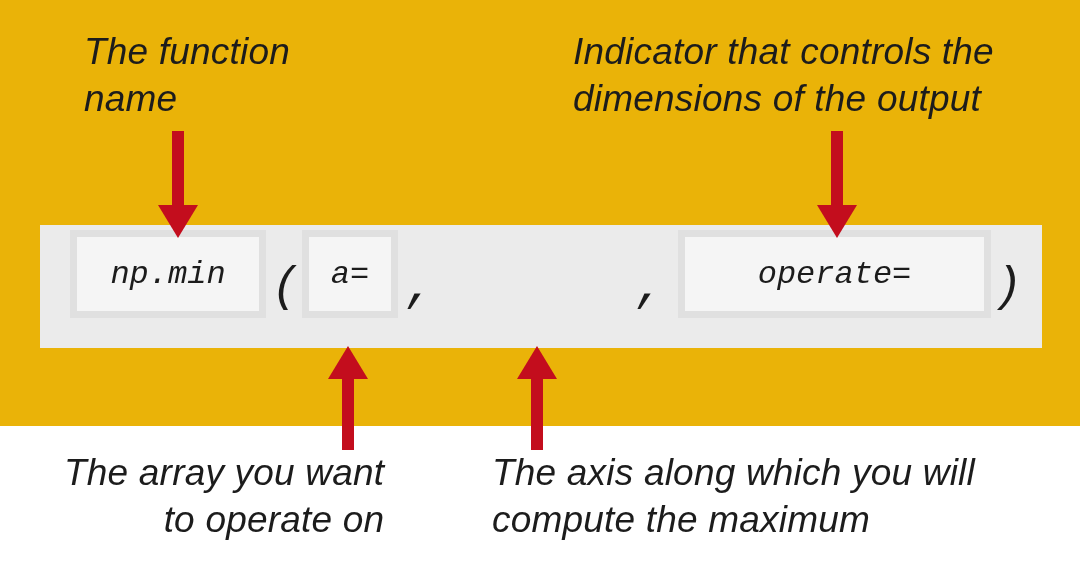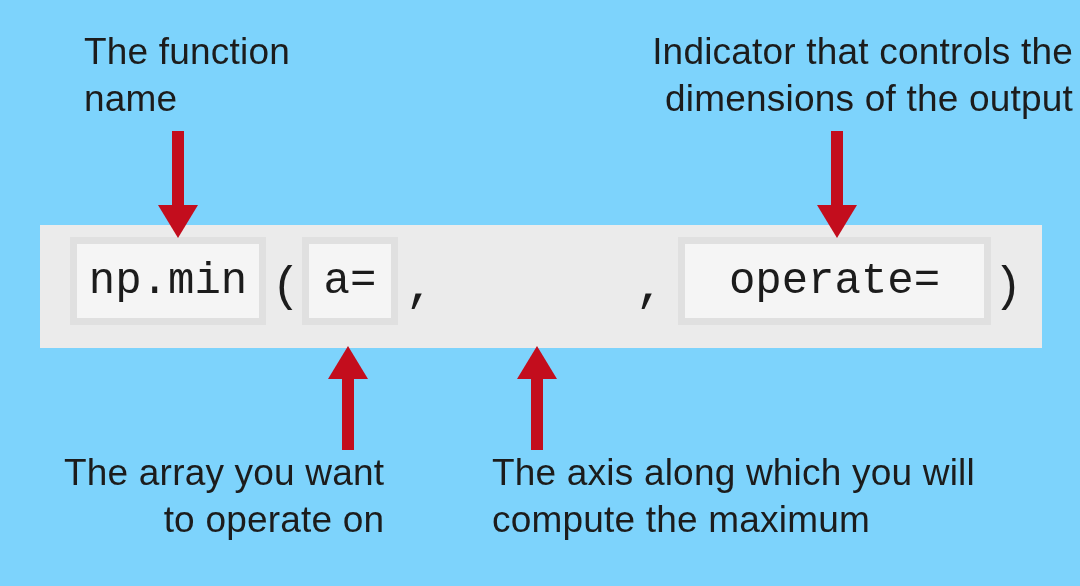--- a/index.html
+++ b/index.html
@@ -6,26 +6,26 @@
     --arrow:#c30d1d;
     --bar-background:#ebebeb;
     --box-border:#e0e0e0;
     --box-fill:#f5f5f5;
     --text:#1c1c1c;
   }
   *{margin:0;padding:0;box-sizing:border-box;}
   html,body{background:#ffffff;}
   body{width:1080px;height:586px;overflow:hidden;position:relative;
        font-family:"Liberation Sans",sans-serif;}
-  .canvas{position:absolute;left:0;top:0;width:1080px;height:586px;background:#7dd3fc;}
+  .canvas{position:absolute;left:0;top:0;width:1080px;height:426px;background:#eab308;font-style:italic;}
 
   
   .ann{position:absolute;font-family:"Liberation Sans",sans-serif;font-size:37px;
        line-height:47px;color:var(--text);white-space:pre-line;letter-spacing:0.2px;}
-  .ann.center{text-align:right;}
+  .ann.center{text-align:left;}
   #ann-function{left:84px;top:28px;}
   #ann-keepdims{left:573px;top:28px;width:500px;}
   #ann-array{left:64px;top:449px;text-align:right;}
   #ann-axis{left:492px;top:449px;}
 
   
   .arrow{position:absolute;width:42px;z-index:3;}
   .arrow .shaft{position:absolute;left:50%;transform:translateX(-50%);width:12px;
                 background:var(--arrow);}
   .arrow .head{position:absolute;left:50%;transform:translateX(-50%);width:0;height:0;}
@@ -38,23 +38,23 @@
     border-left:20px solid transparent;border-right:20px solid transparent;
     border-bottom:33px solid var(--arrow);}
   #arrow-function{left:157px;top:131px;height:107px;}
   #arrow-keepdims{left:816px;top:131px;height:107px;}
   #arrow-a{left:327px;top:346px;height:104px;}
   #arrow-axis{left:516px;top:346px;height:104px;}
 
   
   #code-bar{position:absolute;left:40px;top:225px;width:1002px;height:123px;
             background:var(--bar-background);z-index:1;}
-  .code-box{position:absolute;top:12px;height:88px;border:7px solid var(--box-border);
+  .code-box{position:absolute;top:5px;height:88px;border:7px solid var(--box-border);
             background:var(--box-fill);display:flex;align-items:center;justify-content:center;
-            font-family:"Liberation Mono",monospace;font-size:44px;color:var(--text);
+            font-family:"Liberation Mono",monospace;font-size:32px;color:var(--text);
             white-space:nowrap;}
   #box-function{left:30px;width:196px;}
   #box-a{left:262px;width:96px;}
   #box-axis{left:408px;width:177px;}
   #box-keepdims{left:638px;width:313px;}
   .code-punct{position:absolute;top:50%;transform:translate(-50%,-50%);
               font-family:"Liberation Mono",monospace;font-size:48px;color:var(--text);}
   #punct-open{left:246px;}
   #punct-comma1{left:380px;}
   #punct-comma2{left:610px;}

